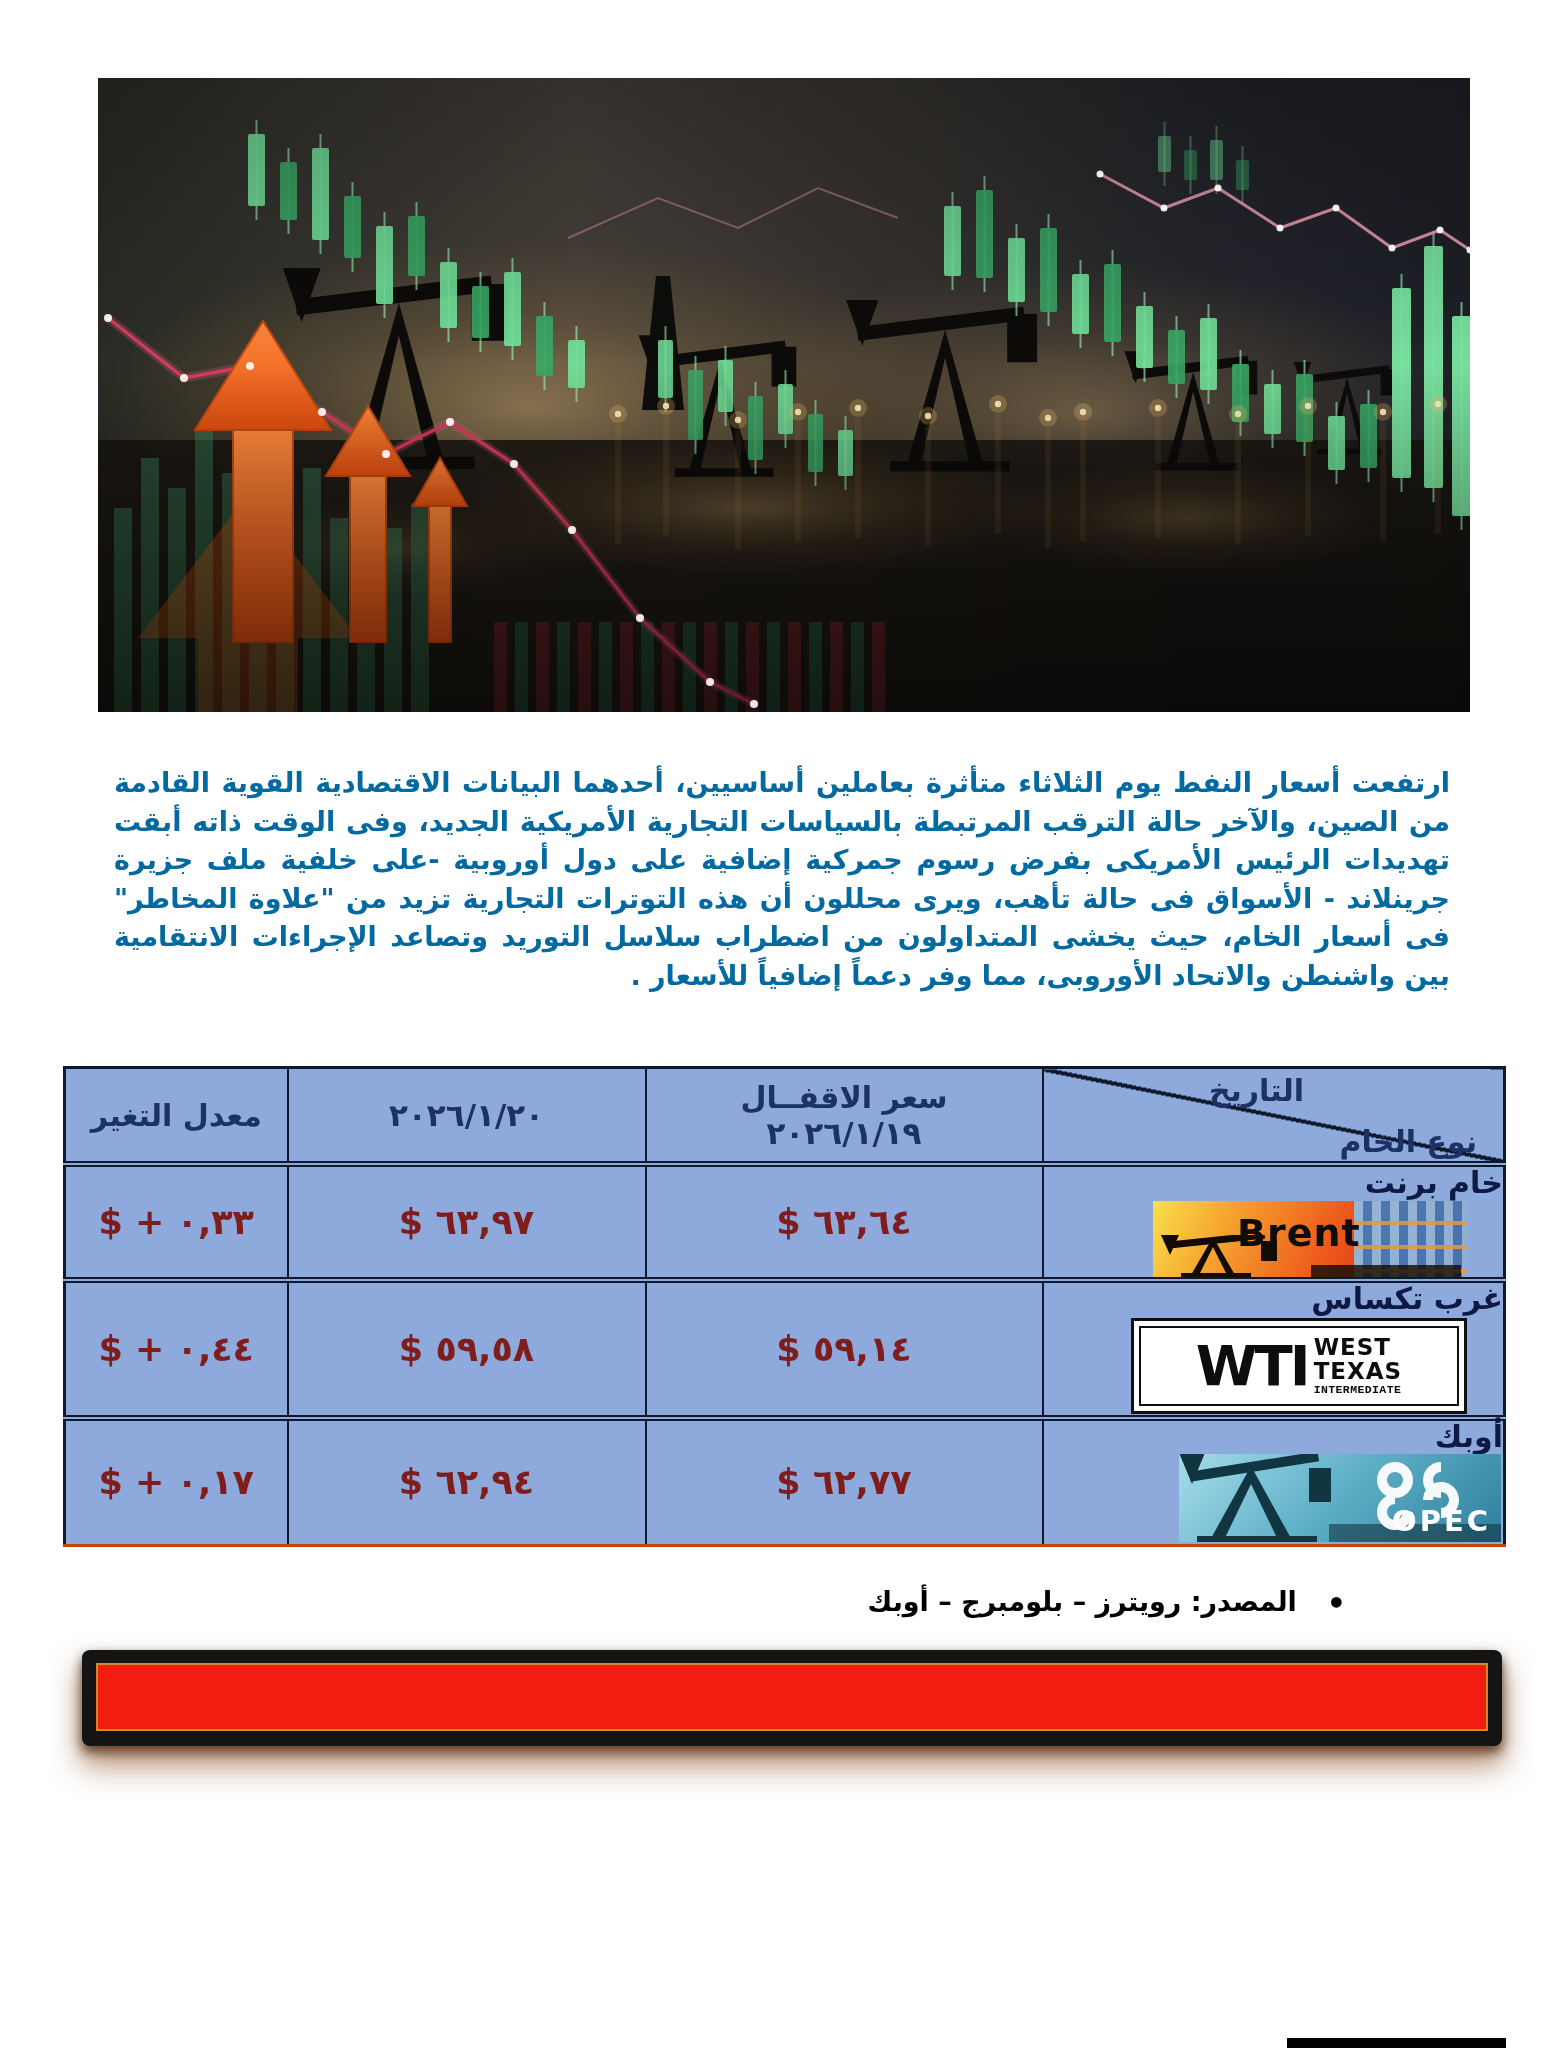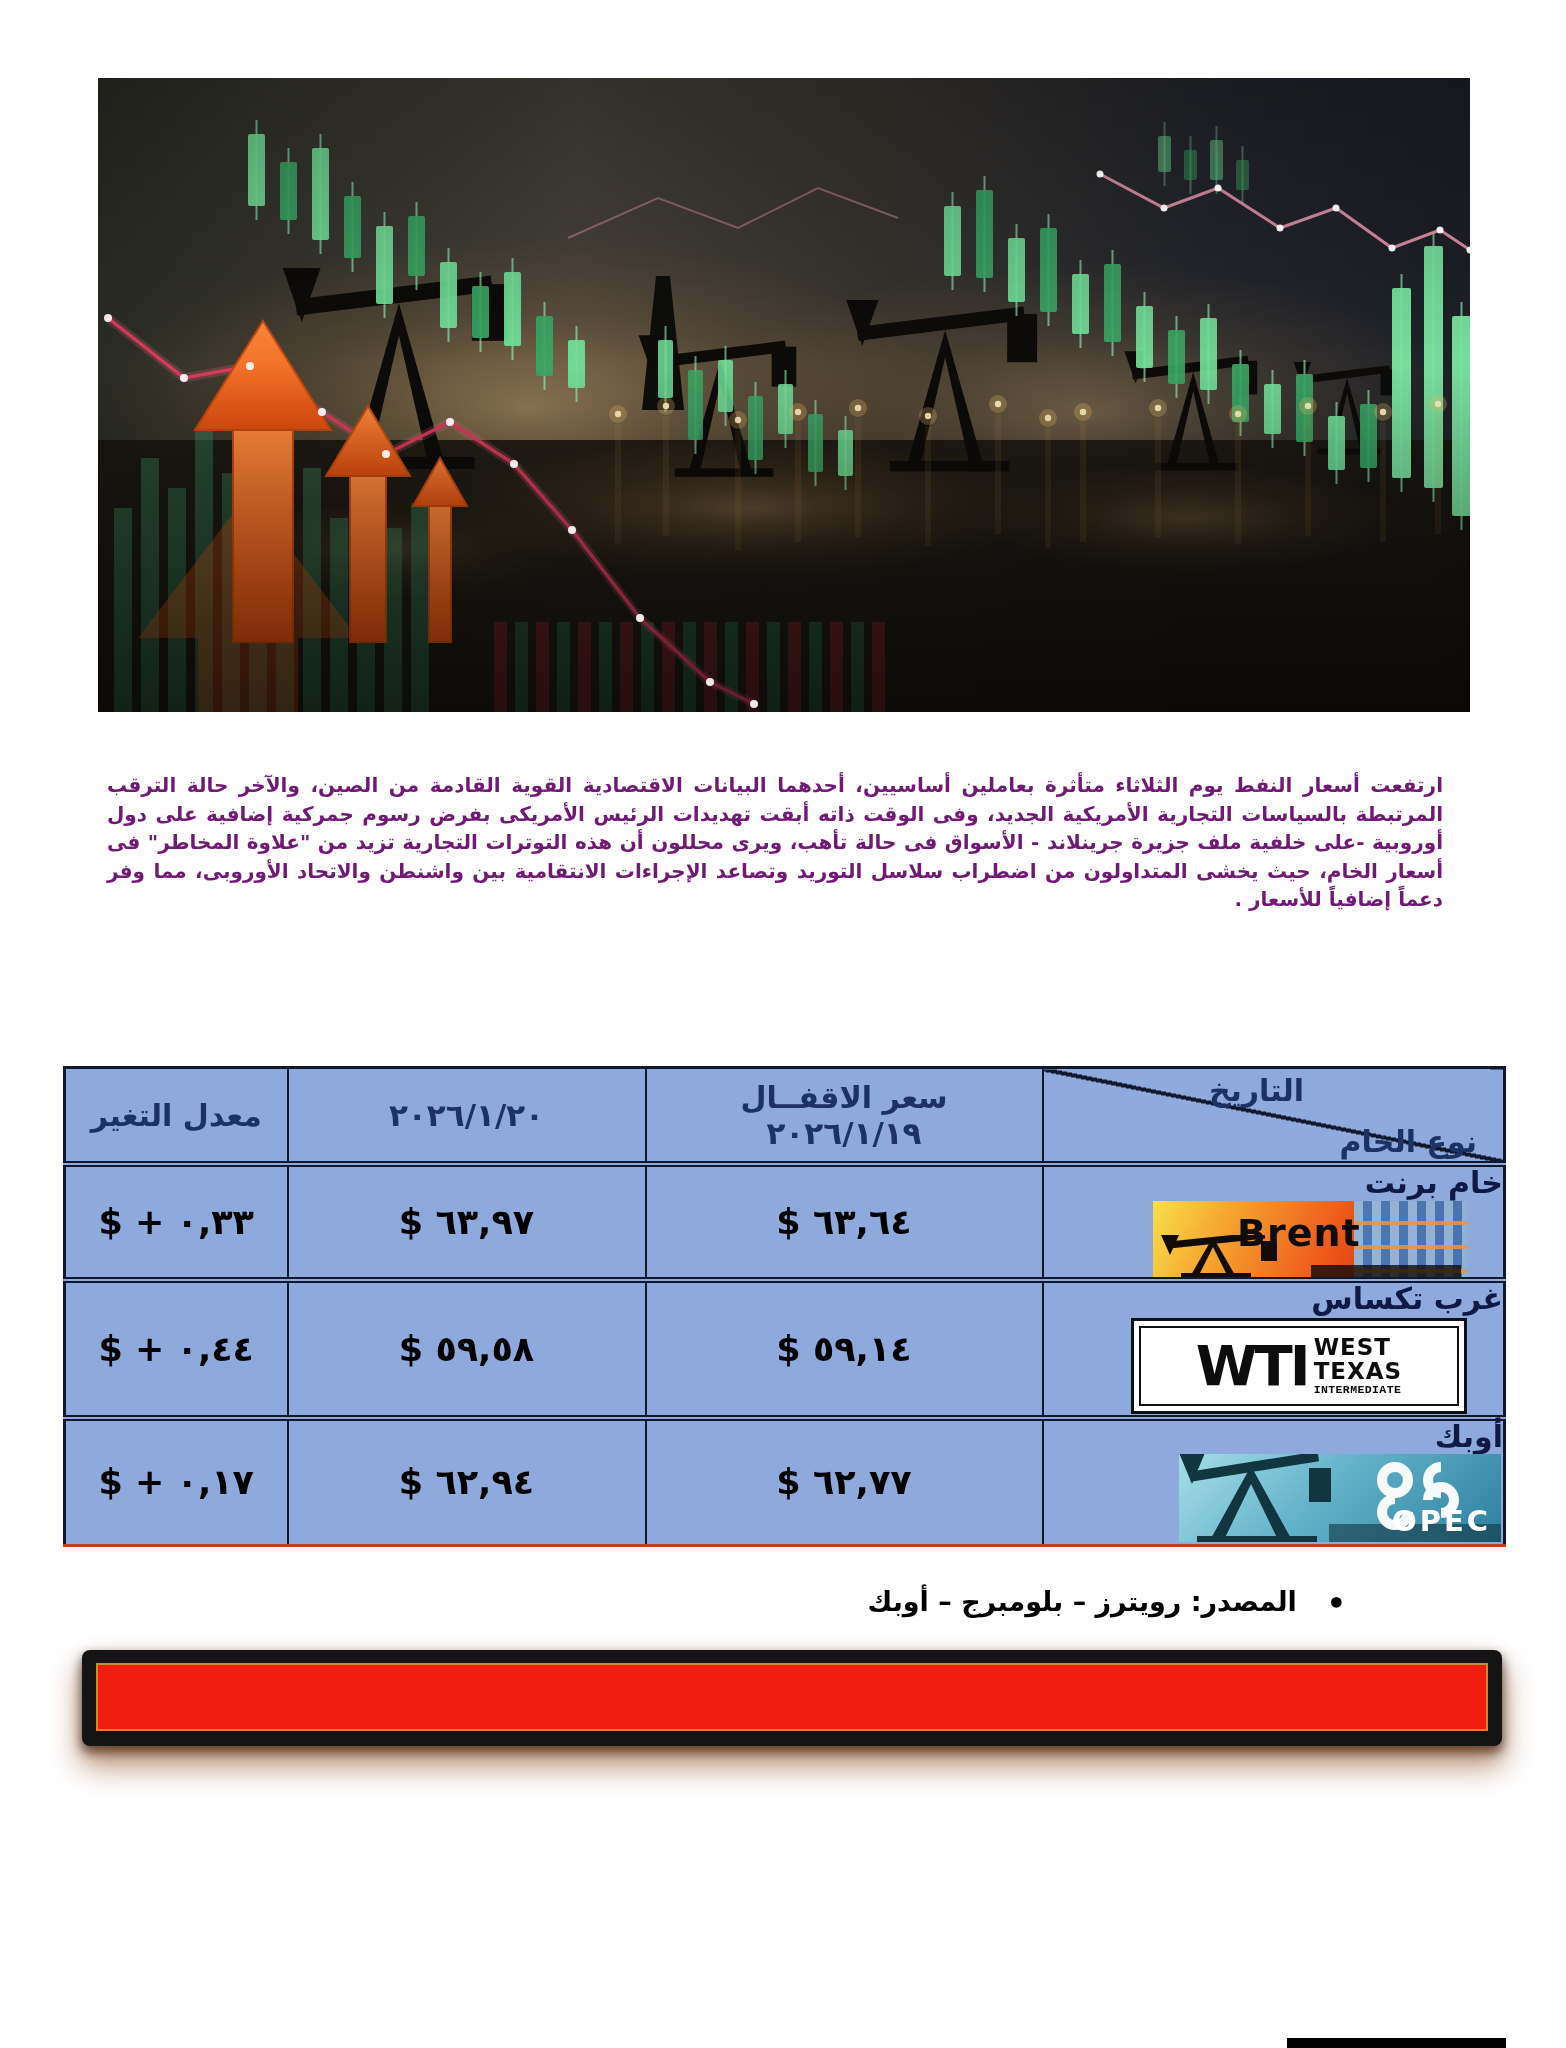--- a/index.html
+++ b/index.html
@@ -13,22 +13,22 @@
   
   .title-banner{position:absolute;left:646px;top:636px;width:858px;height:80px;
     background:linear-gradient(180deg,#f4713a 0%,#ee5a1e 45%,#de4a10 100%);
     border:2px solid #b83d0e;border-radius:16px;
     box-shadow:inset 0 3px 4px rgba(255,255,255,.45), inset 0 -4px 6px rgba(120,30,0,.35), 3px 5px 9px rgba(60,20,5,.45);
     display:flex;align-items:center;justify-content:center;}
   .title-banner .title-text{direction:rtl;font-size:43px;font-weight:bold;font-style:italic;
     color:#ffffff;text-shadow:2px 3px 2px rgba(70,20,0,.9),0 0 2px rgba(70,20,0,.8);white-space:nowrap;}
 
   
-  .article{position:absolute;right:116px;top:764px;width:1336px;margin:7px;
-    direction:rtl;text-align:justify;font-size:20px;font-weight:bold;color:#701a75;
+  .article{position:absolute;right:116px;top:764px;width:1336px;margin:0;
+    direction:rtl;text-align:justify;font-size:27px;font-weight:bold;color:#0369a1;
     line-height:1.43;letter-spacing:0;}
 
   
   .price-table{position:absolute;left:63px;top:1066px;width:1440px;table-layout:fixed;
     border-collapse:collapse;direction:rtl;background:#8ea9db;border:3px solid #10182e;}
   .price-table th,.price-table td{border:2px solid #10182e;padding:0;}
   .price-table tr.hrow>*{border-bottom:6px double #10182e;}
   .price-table tr.drow>*{border-bottom:6px double #10182e;}
   .price-table tr.drow:last-child>*{border-bottom:3px solid #c2410c;}
 
@@ -37,21 +37,21 @@
 
   .diag-cell{position:relative;
     background-image:linear-gradient(to top right,transparent calc(50% - 2px),#10182e calc(50% - 2px),#10182e calc(50% + 2px),transparent calc(50% + 2px));}
   .diag-top{position:absolute;top:4px;left:36%;font-size:30px;}
   .diag-bottom{position:absolute;bottom:2px;right:26px;font-size:30px;}
 
   .row-brent{height:114px;}
   .row-wti{height:138px;}
   .row-opec{height:128px;}
 
-  .val{font-size:35px;font-weight:bold;color:#000000;text-align:center;vertical-align:middle;
+  .val{font-size:35px;font-weight:bold;color:#7f1d1d;text-align:center;vertical-align:middle;
        direction:ltr;letter-spacing:1px;white-space:nowrap;}
   .name-cell{vertical-align:top;padding:2px 8px 4px 8px;}
   .crude-name{font-size:30px;font-weight:bold;color:#0e1a44;text-align:right;line-height:1.05;}
 
   
   .brent-logo{width:314px;height:76px;margin:2px 36px 0 auto;position:relative;overflow:hidden;direction:ltr;
     background:linear-gradient(115deg,#f9e04a 0%,#f5a32e 24%,#ee5c1c 55%,#d63110 80%,#b71f08 100%);}
   .brent-logo .barrels{position:absolute;right:0;top:0;bottom:0;width:36%;
     background:repeating-linear-gradient(90deg,#8cc0e8 0 9px,#3d7cc0 9px 18px);opacity:.9;}
   .brent-logo .barrel-bands{position:absolute;right:0;top:0;bottom:0;width:36%;

